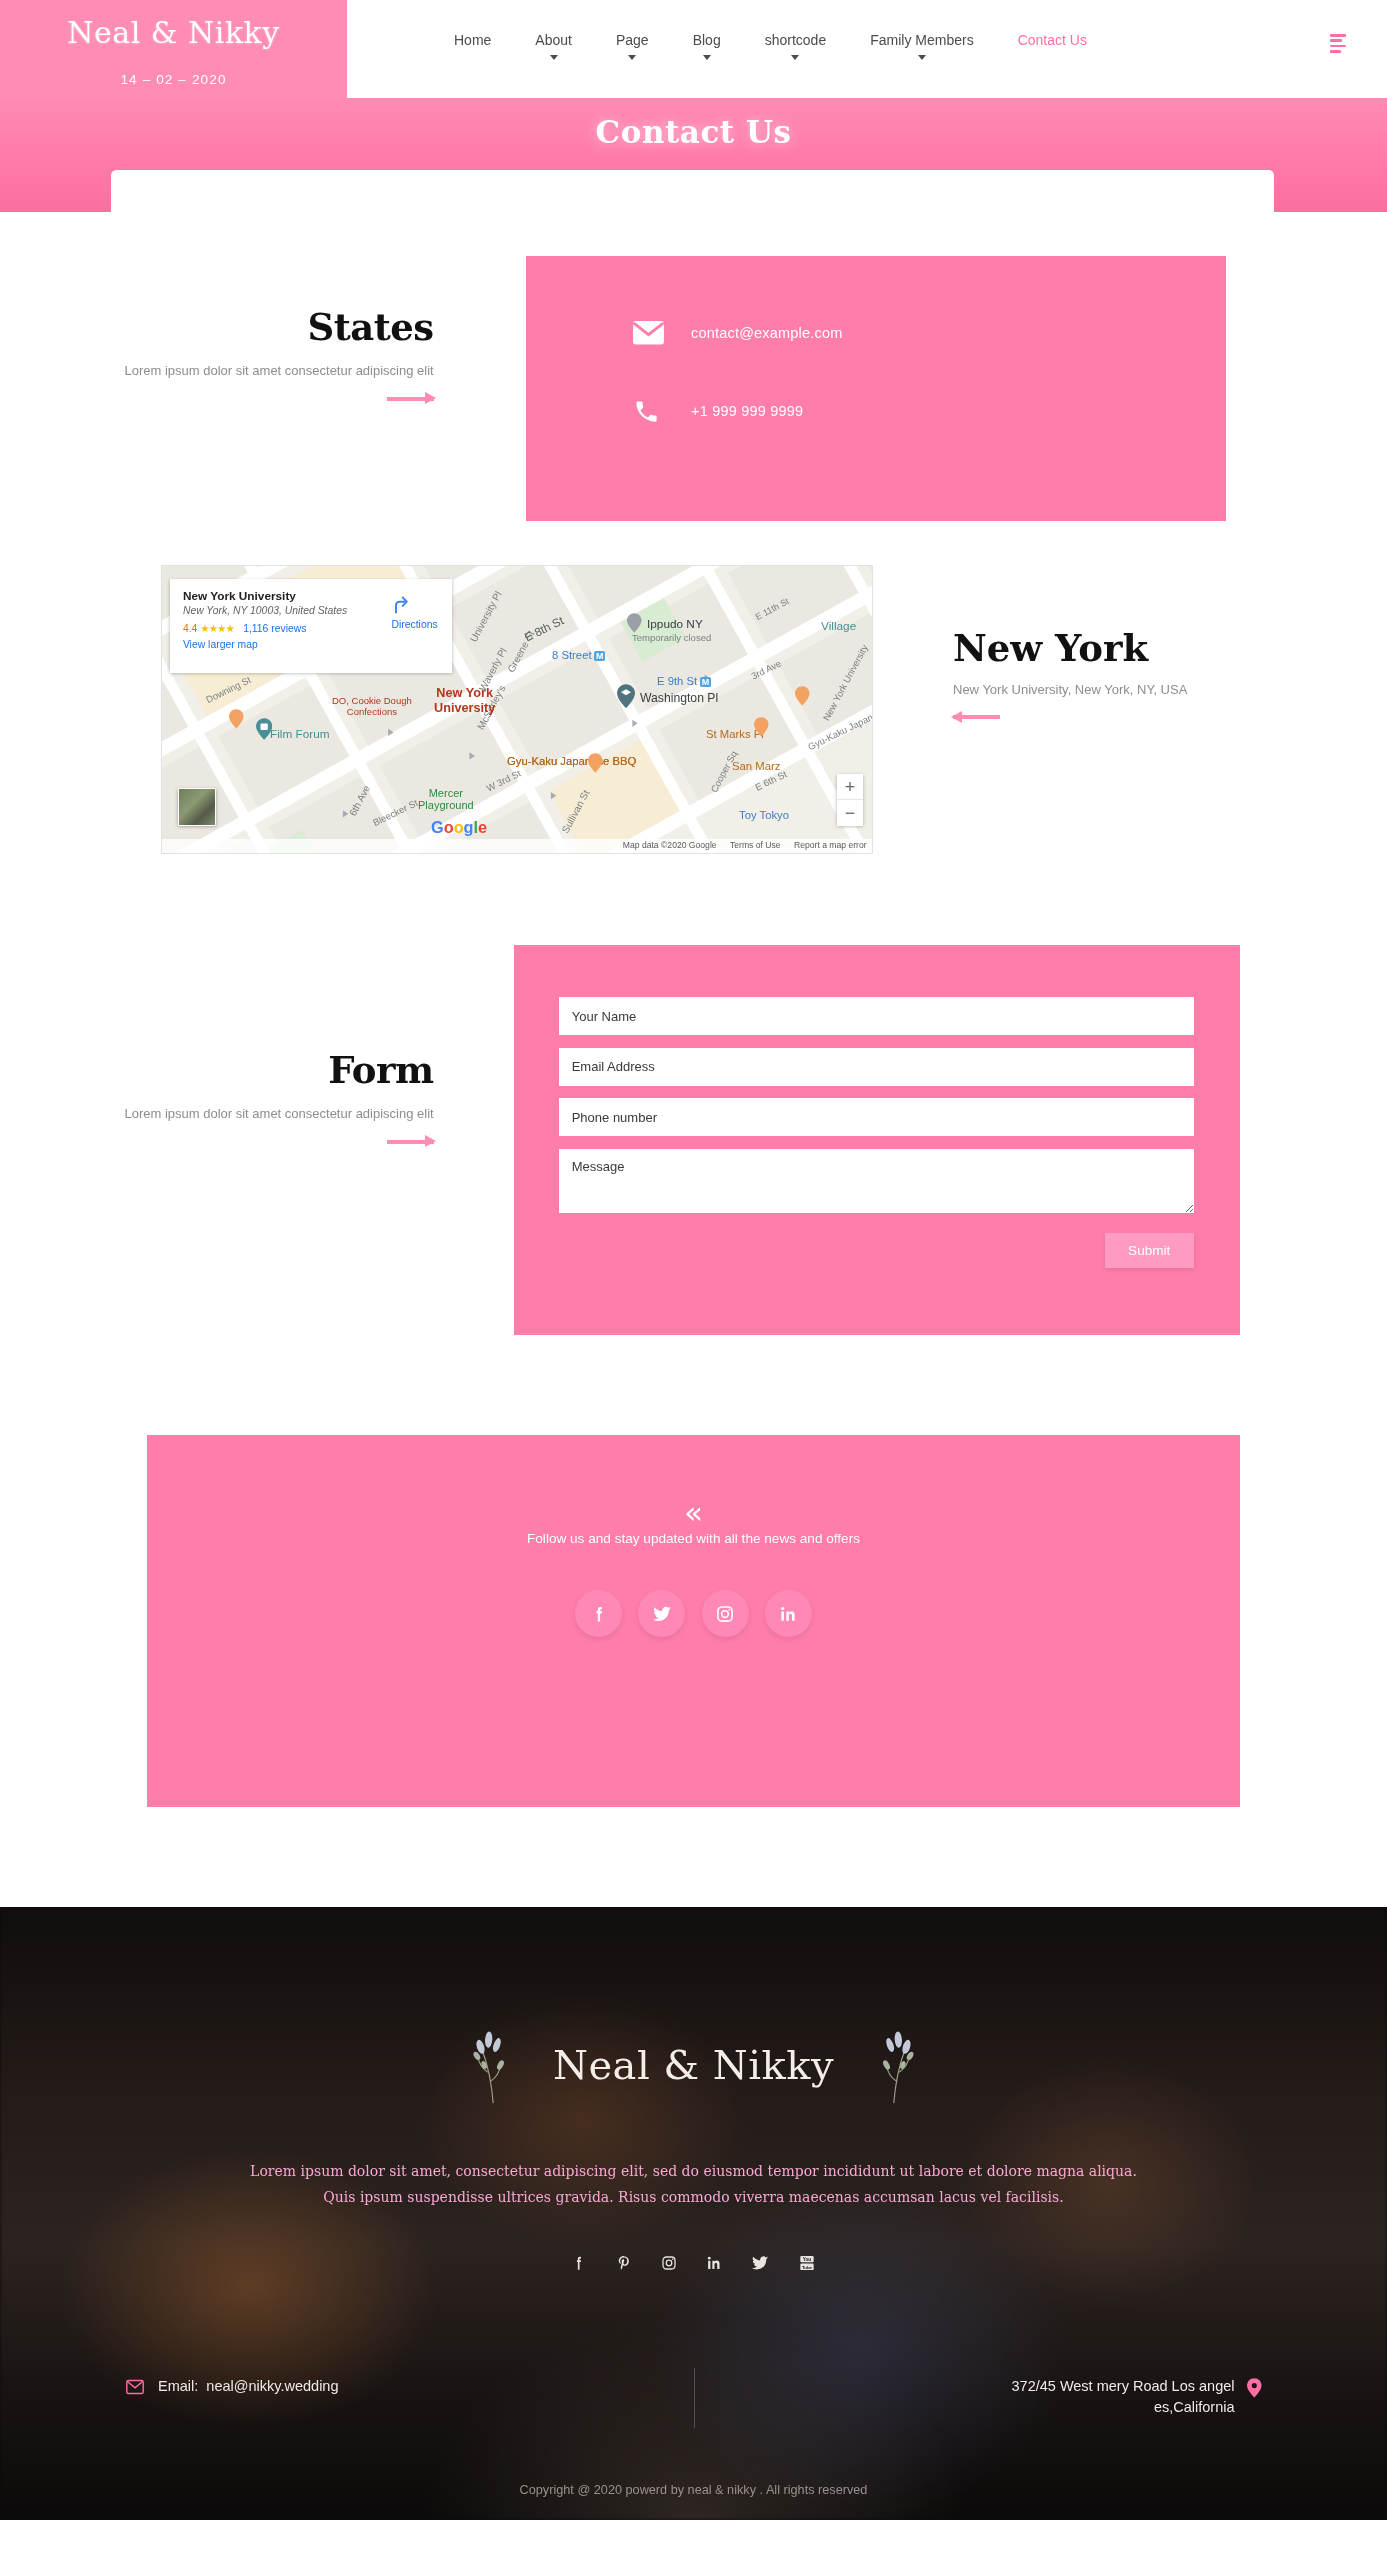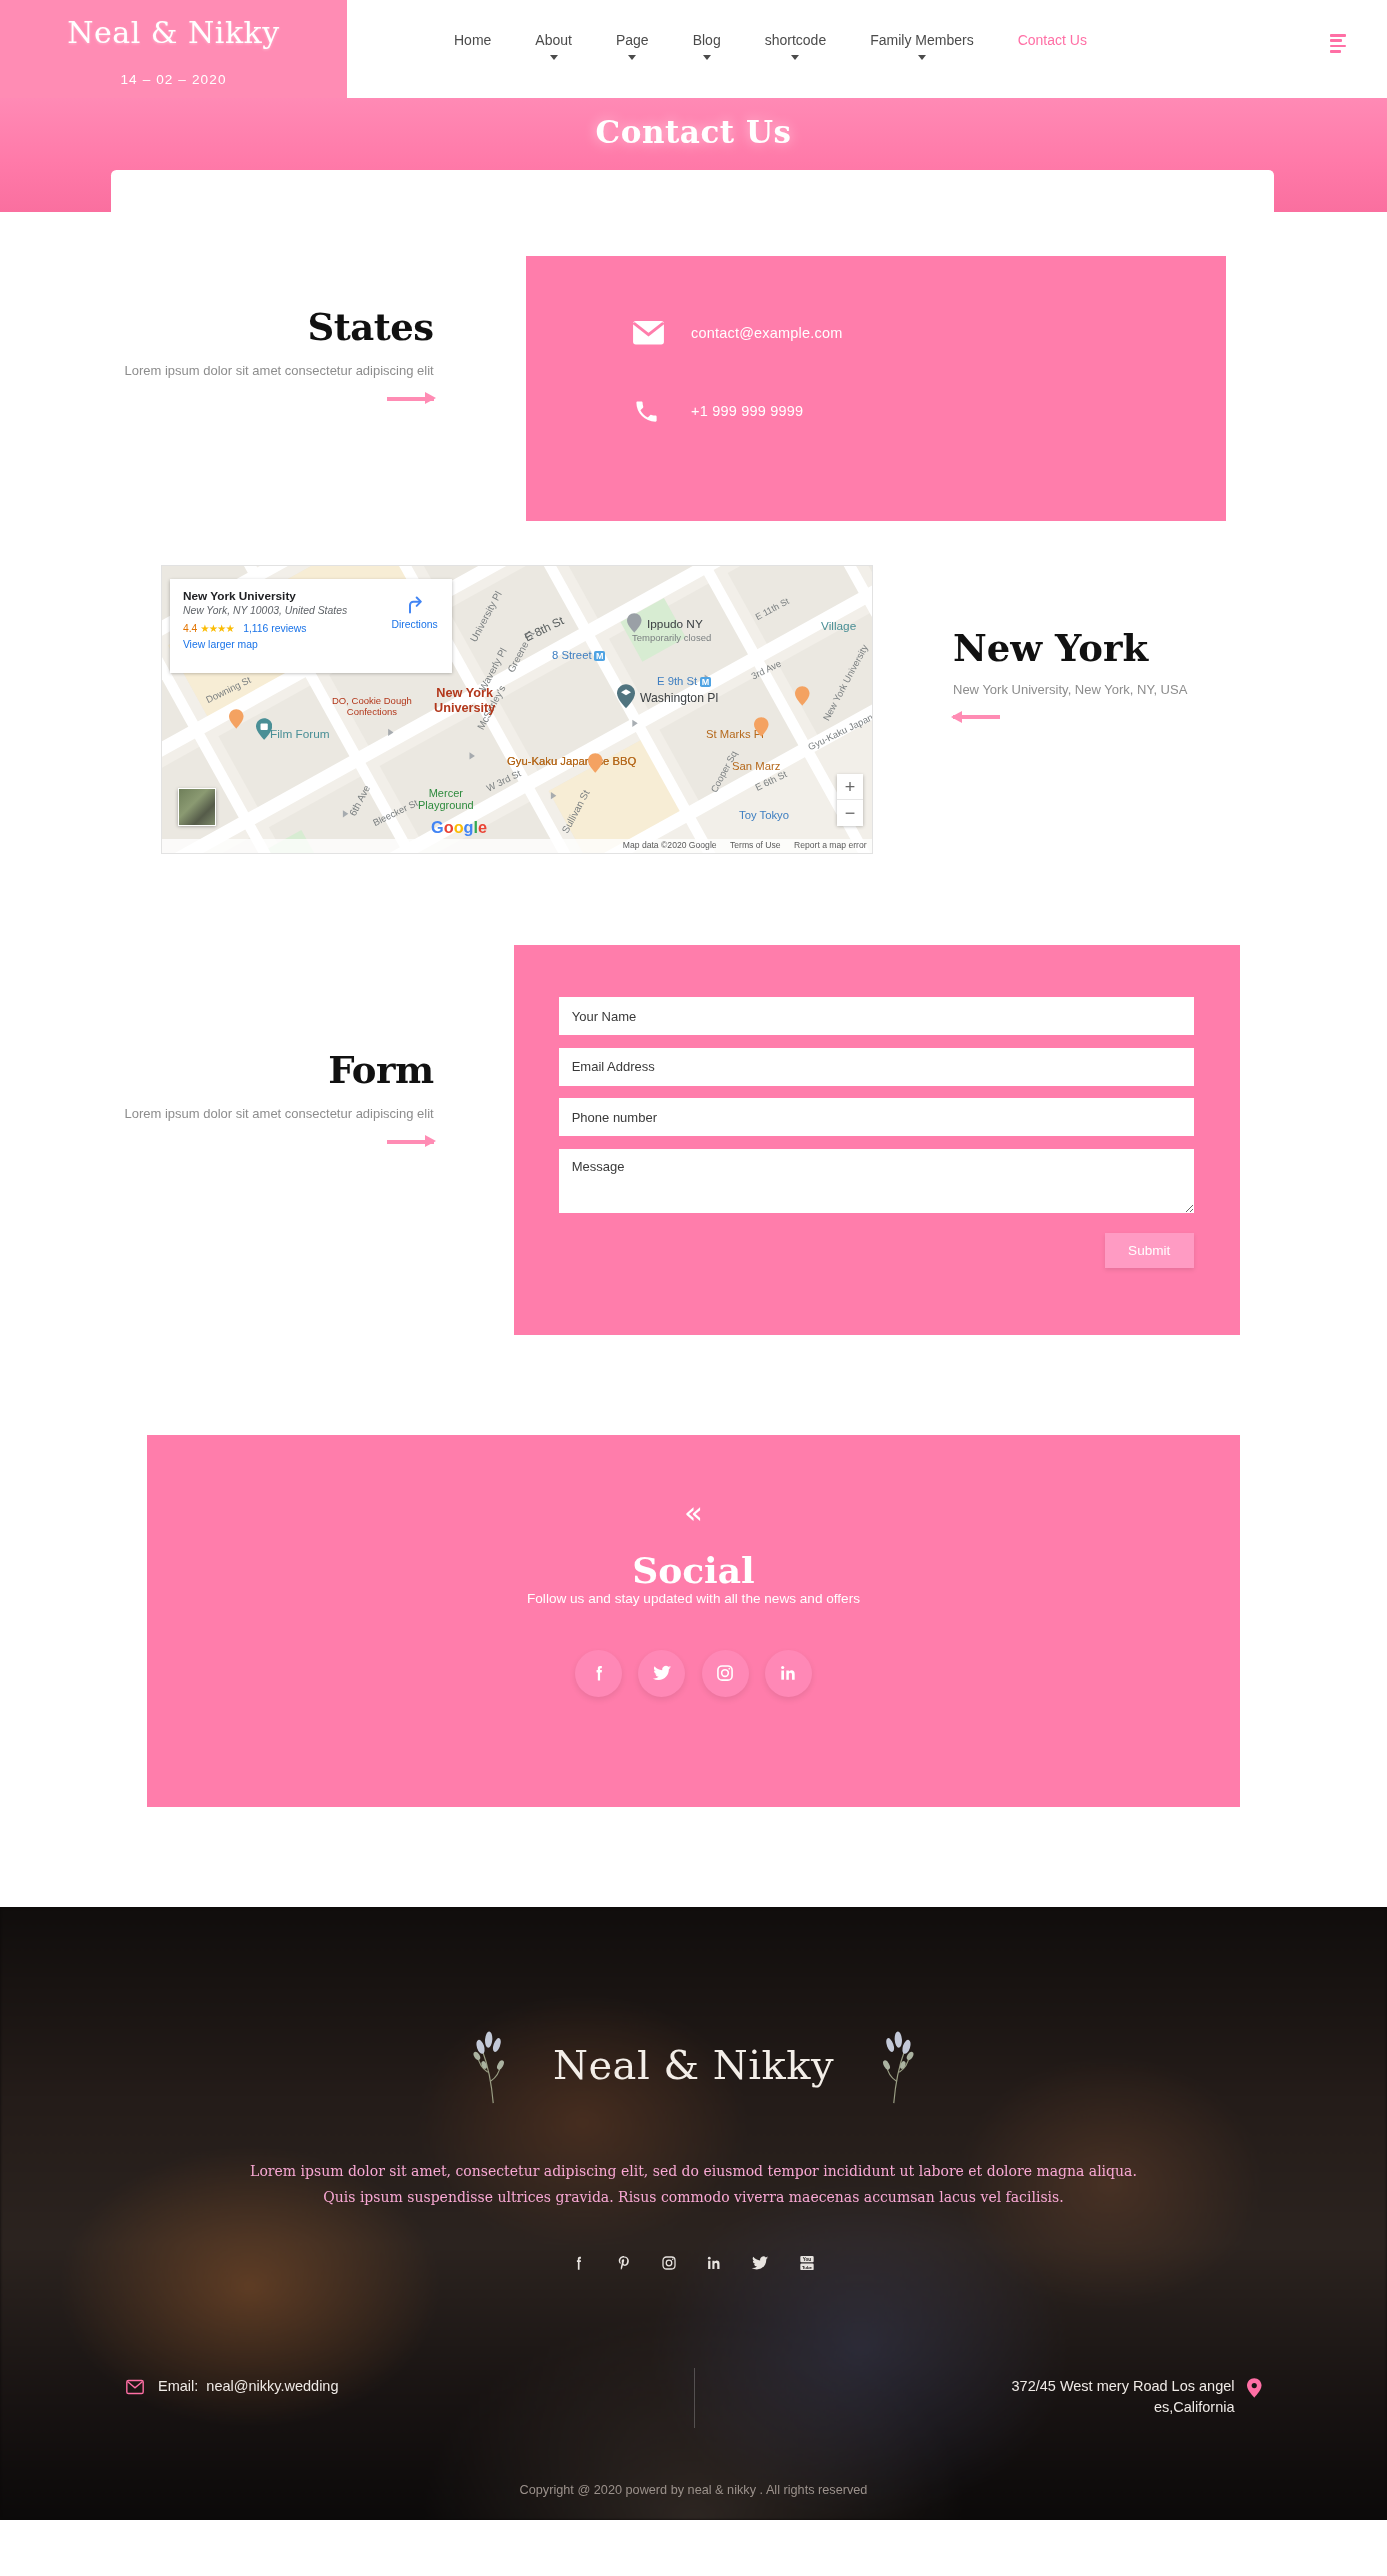--- a/index.html
+++ b/index.html
@@ -179,21 +179,21 @@
     background: #fff; box-shadow: 0 0.9px 3.6px rgba(0,0,0,.3);
     padding: 10px 11px 0 12.7px;
     font-family: "Liberation Sans", sans-serif;
   }
   .mp-title { font-size: 11.8px; font-weight: 700; color: #202124; }
   .mp-addr { font-size: 10.4px; color: #5f6368; margin-top: 2.7px; font-style: italic; }
   .mp-rate { font-size: 10.4px; margin-top: 5.4px; color: #e37400; }
   .mp-stars { color: #fbbc04; letter-spacing: -0.9px; }
   .mp-rev { color: #1a73e8; margin-left: 6.4px; }
   .mp-link { font-size: 10.4px; color: #1a73e8; margin-top: 5.4px; }
-  .mp-dir { position: absolute; right: 14.5px; top: 16.3px; text-align: center; }
+  .mp-dir { position: absolute; right: 14.5px; top: 16.3px; text-align: left; }
   .mp-dir-label { font-size: 10.4px; color: #1a73e8; margin-top: 0.9px; }
   .map-lbl { position: absolute; font-family: "Liberation Sans", sans-serif; white-space: nowrap; }
   .map-zoom {
     position: absolute; right: 9px; bottom: 27px;
     width: 26px; background: #fff; box-shadow: 0 0.9px 3.6px rgba(0,0,0,.3);
     text-align: center; color: #666;
   }
   .map-zoom div { height: 26px; line-height: 26px; font-size: 18px; cursor: pointer; }
   .map-zoom div:first-child { border-bottom: 0.9px solid #e6e6e6; }
   .map-foot {
@@ -614,21 +614,20 @@
             <button class="submit-btn">Submit</button>
           </div>
         </div>
       </div>
     </div>
   </div>
 
   <div class="section social-sec">
     <div class="social-card">
       <div class="chev">«</div>
-      <h2>Social</h2>
       <p>Follow us and stay updated with all the news and offers</p>
       <div class="social-icons">
         <div class="sbtn">
           <svg width="20" height="20" viewBox="0 0 24 24" fill="#fff">
               <path d="M15.5 8.5h-2.2V7.1c0-.6.4-.8.7-.8h1.4V3.6h-2c-2.3 0-2.8 1.7-2.8 2.8v2.1H9.1v2.8h1.5V21h2.7v-9.7h2l.2-2.8z"></path>
             </svg>
         </div>
         <div class="sbtn">
           <svg width="22" height="22" viewBox="0 0 24 24" fill="#fff">
               <path d="M22 5.9c-.7.3-1.5.5-2.3.6.8-.5 1.5-1.3 1.8-2.2-.8.5-1.6.8-2.5 1a4 4 0 0 0-6.8 3.6A11.3 11.3 0 0 1 3.9 4.6a4 4 0 0 0 1.2 5.3c-.6 0-1.3-.2-1.8-.5a4 4 0 0 0 3.2 3.9c-.6.2-1.2.2-1.8.1a4 4 0 0 0 3.7 2.8A8 8 0 0 1 2 17.9a11.3 11.3 0 0 0 6.1 1.8c7.4 0 11.4-6.1 11.4-11.4v-.5c.8-.6 1.5-1.3 2-2z"></path>

